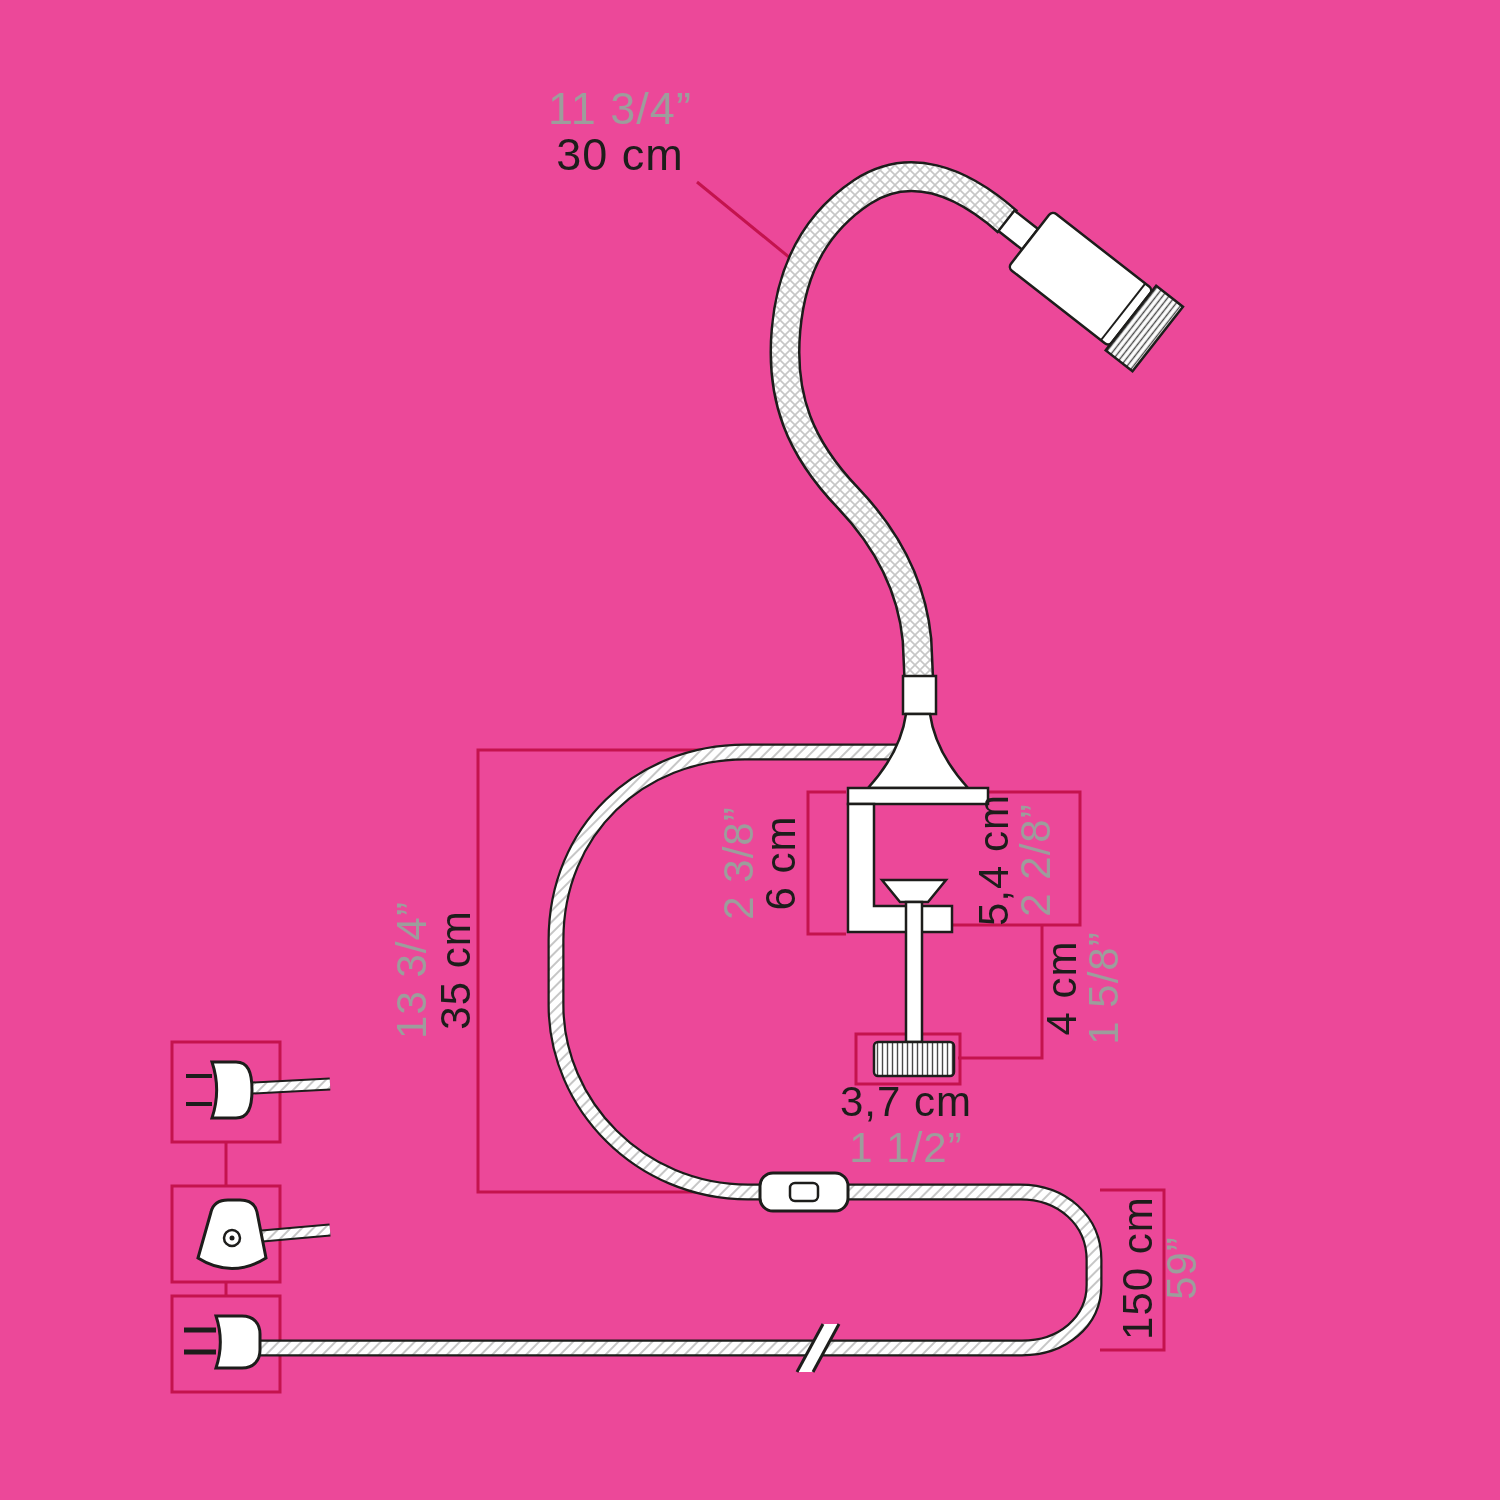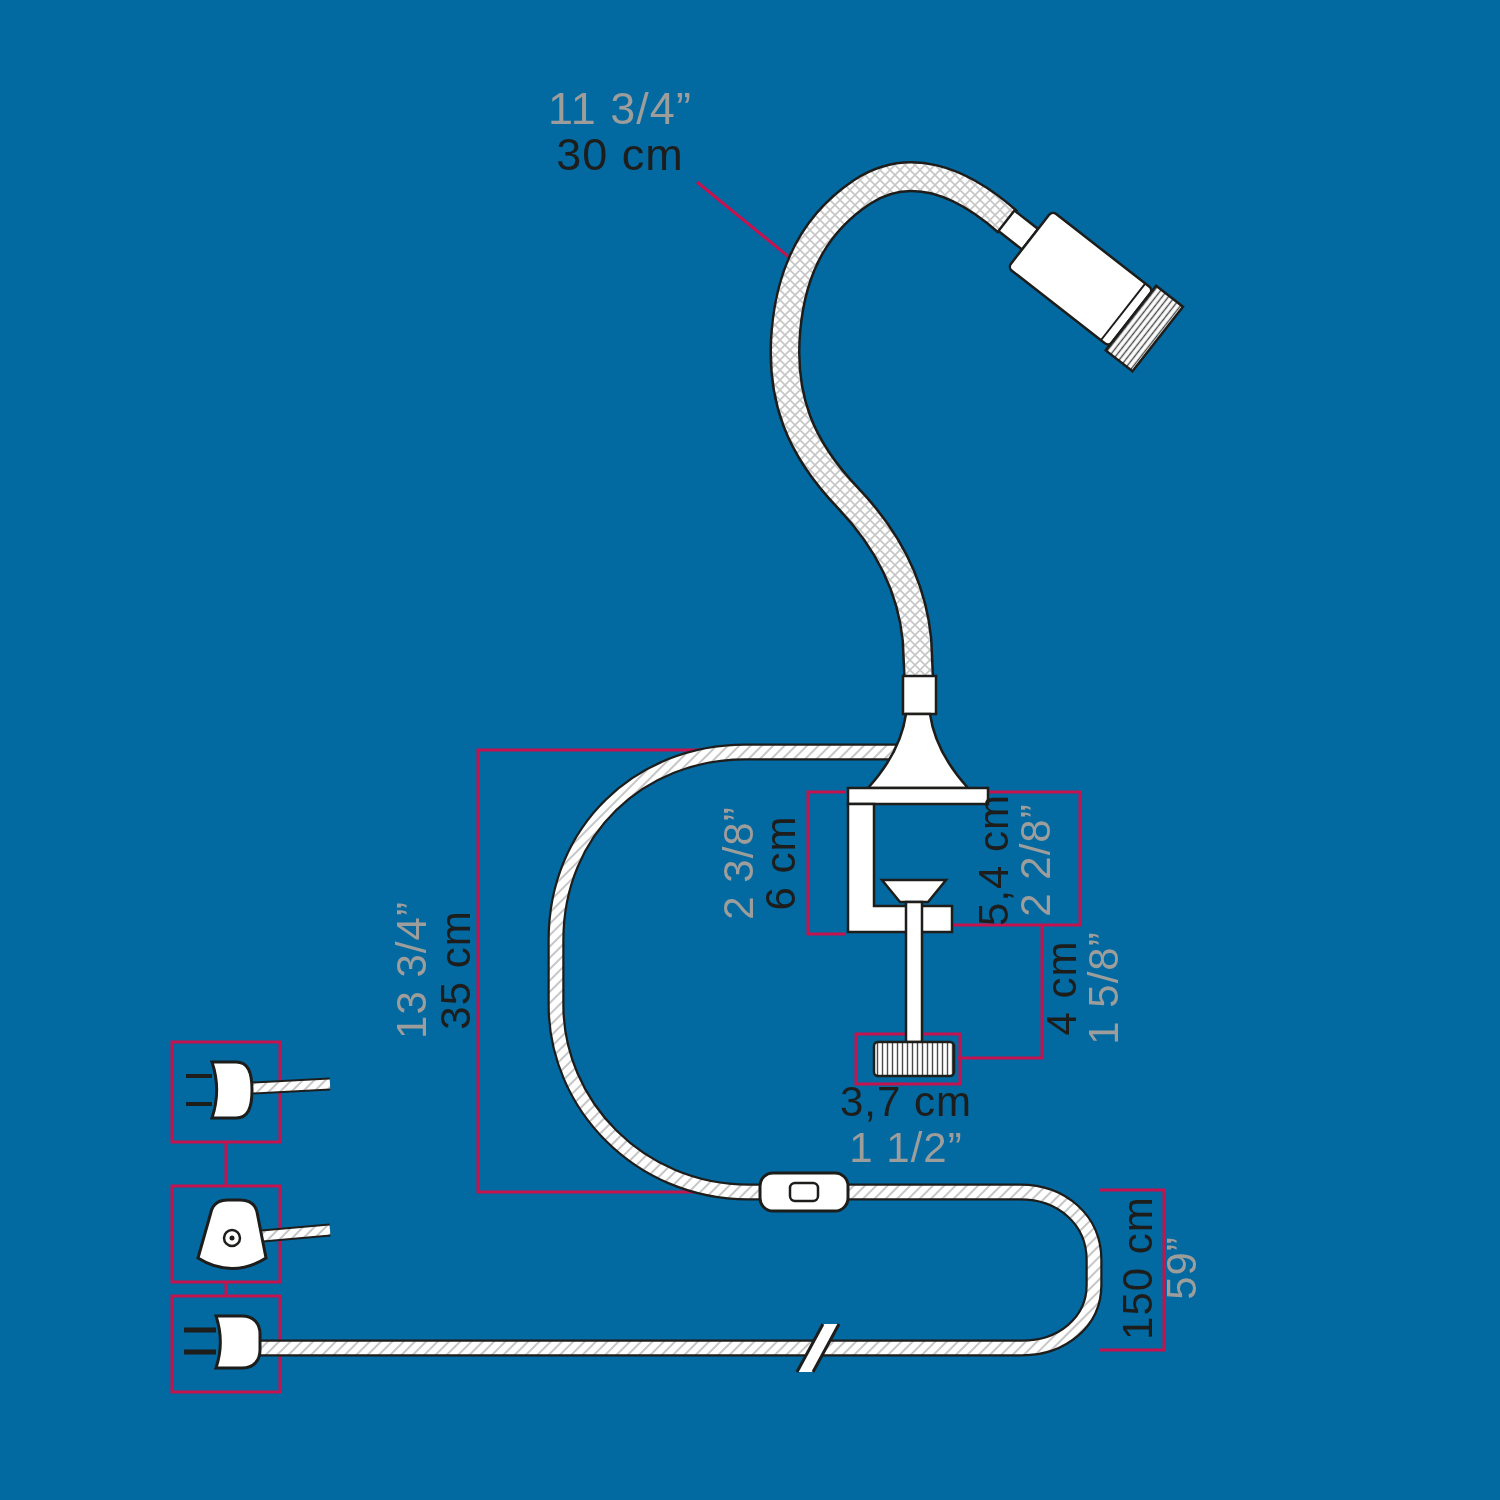--- a/index.html
+++ b/index.html
@@ -1,20 +1,20 @@
 <!DOCTYPE html>
 <html><head>
 <meta charset="utf-8">
 <style>
   html, body { margin: 0; padding: 0; background: #ffffff; }
   .stage {
     position: relative;
     width: 1500px;
     height: 1500px;
-    background: #0369a1;
+    background: #ec4899;
     overflow: hidden;
     font-family: "Liberation Sans", sans-serif;
   }
   svg { display: block; }
   text {
     font-family: "Liberation Sans", sans-serif;
     letter-spacing: 1px;
   }
   .dim-label  { font-size: 42px; font-weight: 400; }
   .dim-label-lg { font-size: 45px; font-weight: 400; }

